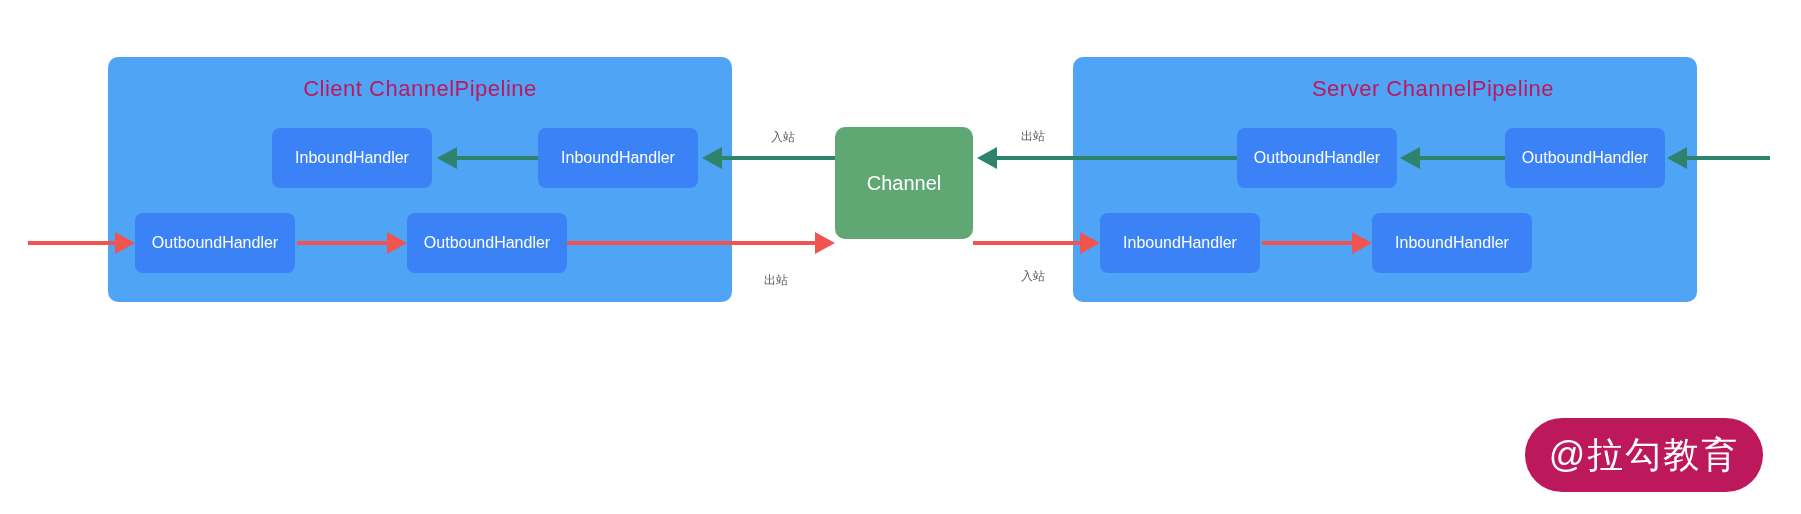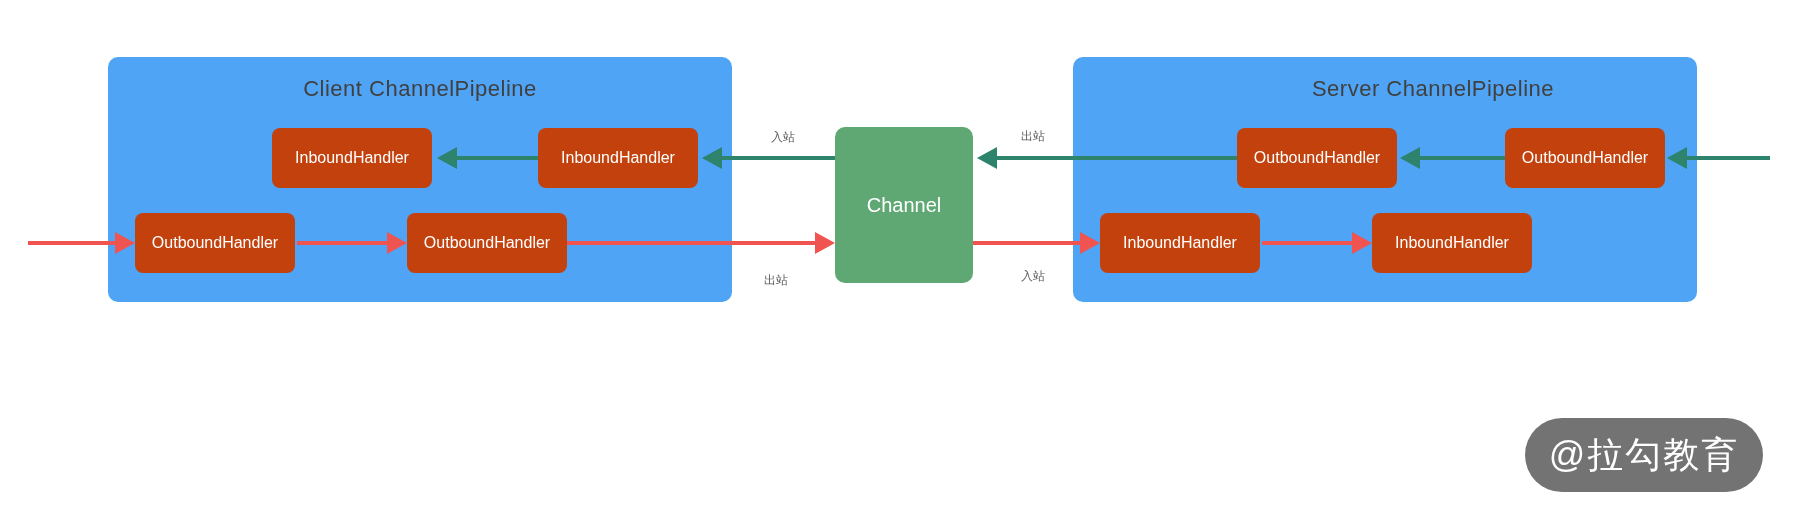--- a/index.html
+++ b/index.html
@@ -20,53 +20,53 @@
     border-radius: 10px;
     z-index: 1;
   }
   .pipeline.client { left: 108px; }
   .pipeline.server { left: 1073px; }
   .pipeline-title {
     position: absolute;
     top: 76px;
     width: 624px;
     text-align: center;
-    color: #404040;
+    color: #be185d;
     font-size: 22px;
     font-weight: 500;
     letter-spacing: 0.5px;
     z-index: 3;
   }
   .pipeline-title.client { left: 108px; }
   .pipeline-title.server { left: 1073px; padding-left: 48px; }
   .arrows {
     position: absolute;
     left: 0; top: 0;
     z-index: 2;
   }
   .handler {
     position: absolute;
     width: 160px;
     height: 60px;
-    background: #c2410c;
+    background: #3b82f6;
     border-radius: 8px;
     color: #ffffff;
     font-size: 16px;
     display: flex;
     align-items: center;
     justify-content: center;
     z-index: 3;
     white-space: nowrap;
   }
   .channel {
     position: absolute;
     left: 835px;
     top: 127px;
     width: 138px;
-    height: 156px;
+    height: 112px;
     background: #5FA873;
     border-radius: 10px;
     color: #ffffff;
     font-size: 20px;
     font-weight: 500;
     display: flex;
     align-items: center;
     justify-content: center;
     z-index: 3;
   }
@@ -77,21 +77,21 @@
     font-size: 12px;
     white-space: nowrap;
     z-index: 3;
   }
   .watermark {
     position: absolute;
     left: 1525px;
     top: 418px;
     width: 238px;
     height: 74px;
-    background: #737373;
+    background: #be185d;
     border-radius: 37px;
     color: #ffffff;
     font-size: 36px;
     letter-spacing: 2px;
     display: flex;
     align-items: center;
     justify-content: center;
     z-index: 3;
   }
 </style>

